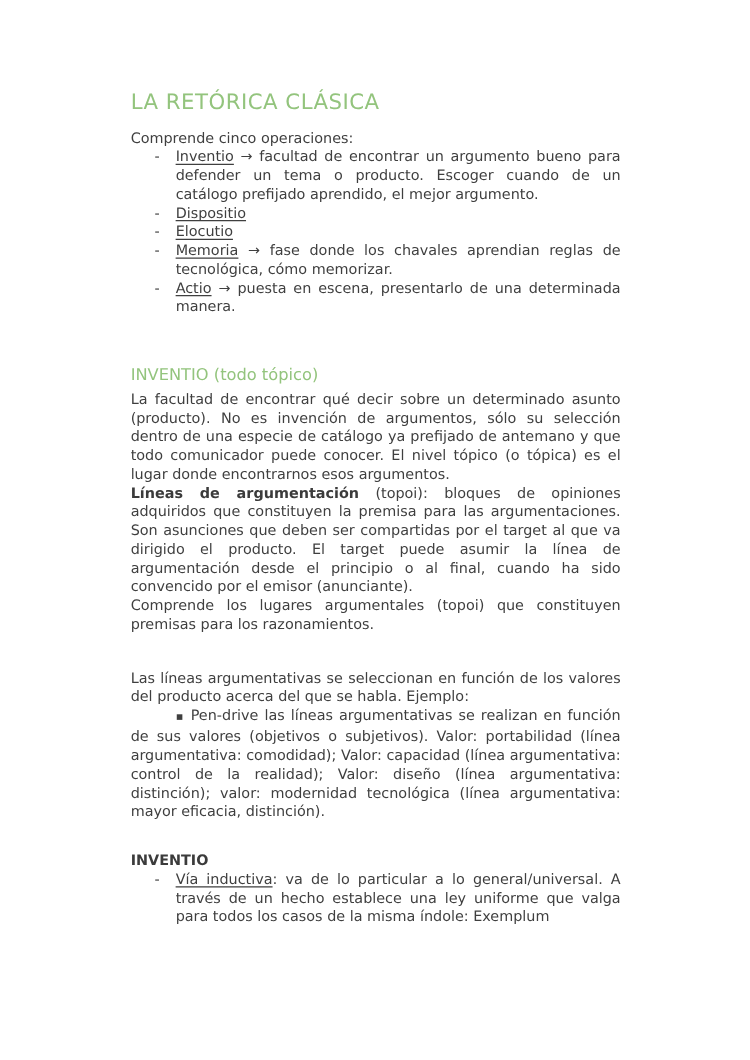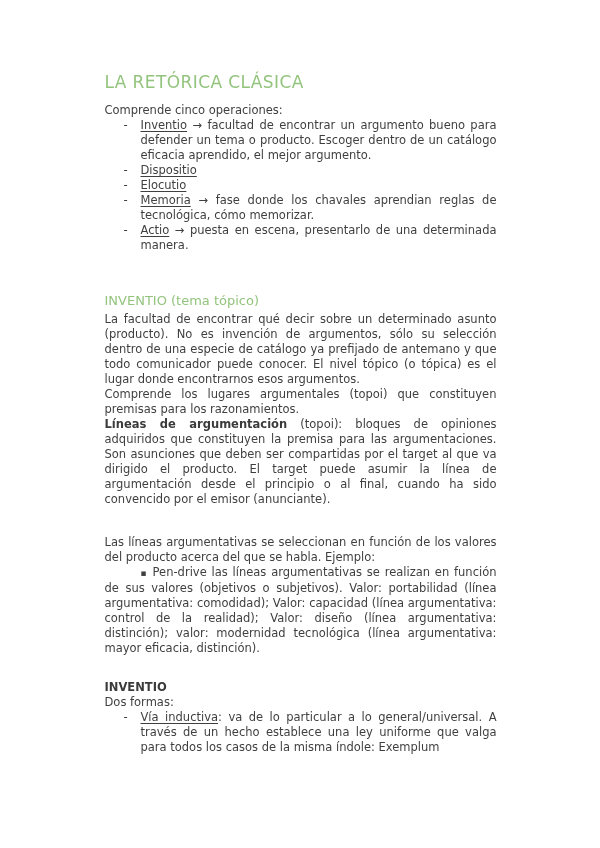--- a/index.html
+++ b/index.html
@@ -62,53 +62,52 @@
 <body>
 
 <div class="page">
 
   <h1 class="doc-title">LA RETÓRICA CLÁSICA</h1>
 
   <p>Comprende cinco operaciones:</p>
 
   <ul class="dash-list">
     <li>
-      <span class="marker">-</span><span class="term">Inventio</span><span> → facultad de encontrar un argumento bueno para defender un tema o producto. Escoger dentro de un catálogo eficacia aprendido, el mejor argumento.</span>
+      <span class="marker">-</span><span class="term">Inventio</span><span> → facultad de encontrar un argumento bueno para defender un tema o producto. Escoger cuando de un catálogo prefijado aprendido, el mejor argumento.</span>
     </li>
     <li>
       <span class="marker">-</span><span class="term">Dispositio</span><span></span>
     </li>
     <li>
       <span class="marker">-</span><span class="term">Elocutio</span><span></span>
     </li>
     <li>
       <span class="marker">-</span><span class="term">Memoria</span><span> → fase donde los chavales aprendian reglas de tecnológica, cómo memorizar.</span>
     </li>
     <li>
       <span class="marker">-</span><span class="term">Actio</span><span> → puesta en escena, presentarlo de una determinada manera.</span>
     </li>
   </ul>
 
-  <h2 class="green-heading">INVENTIO (tema tópico)</h2>
+  <h2 class="green-heading">INVENTIO (todo tópico)</h2>
 
   <p>La facultad de encontrar qué decir sobre un determinado asunto (producto). No es invención de argumentos, sólo su selección dentro de una especie de catálogo ya prefijado de antemano y que todo comunicador puede conocer. El nivel tópico (o tópica) es el lugar donde encontrarnos esos argumentos.</p>
 
 
+  <p><span class="bold-lead">Líneas de argumentación</span><span> (topoi): bloques de opiniones adquiridos que constituyen la premisa para las argumentaciones. Son asunciones que deben ser compartidas por el target al que va dirigido el producto. El target puede asumir la línea de argumentación desde el principio o al final, cuando ha sido convencido por el emisor (anunciante).</span></p>
+
   <p>Comprende los lugares argumentales (topoi) que constituyen premisas para los razonamientos.</p>
-
-  <p><span class="bold-lead">Líneas de argumentación</span><span> (topoi): bloques de opiniones adquiridos que constituyen la premisa para las argumentaciones. Son asunciones que deben ser compartidas por el target al que va dirigido el producto. El target puede asumir la línea de argumentación desde el principio o al final, cuando ha sido convencido por el emisor (anunciante).</span></p>
 
   <p class="gap-before">Las líneas argumentativas se seleccionan en función de los valores del producto acerca del que se habla. Ejemplo:</p>
 
   <p class="example-para"><span class="sq-marker">▪</span><span> Pen-drive las líneas argumentativas se realizan en función de sus valores (objetivos o subjetivos). Valor: portabilidad (línea argumentativa: comodidad); Valor: capacidad (línea argumentativa: control de la realidad); Valor: diseño (línea argumentativa: distinción); valor: modernidad tecnológica (línea argumentativa: mayor eficacia, distinción).</span></p>
 
   <h3 class="bold-heading inventio-heading-2">INVENTIO</h3>
 
 
-  <p>Dos formas:</p>
 
   <ul class="dash-list">
     <li>
       <span class="marker">-</span><span class="term">Vía inductiva</span><span>: va de lo particular a lo general/universal. A través de un hecho establece una ley uniforme que valga para todos los casos de la misma índole: Exemplum</span>
     </li>
   </ul>
 
 </div>
 
 </body></html>

